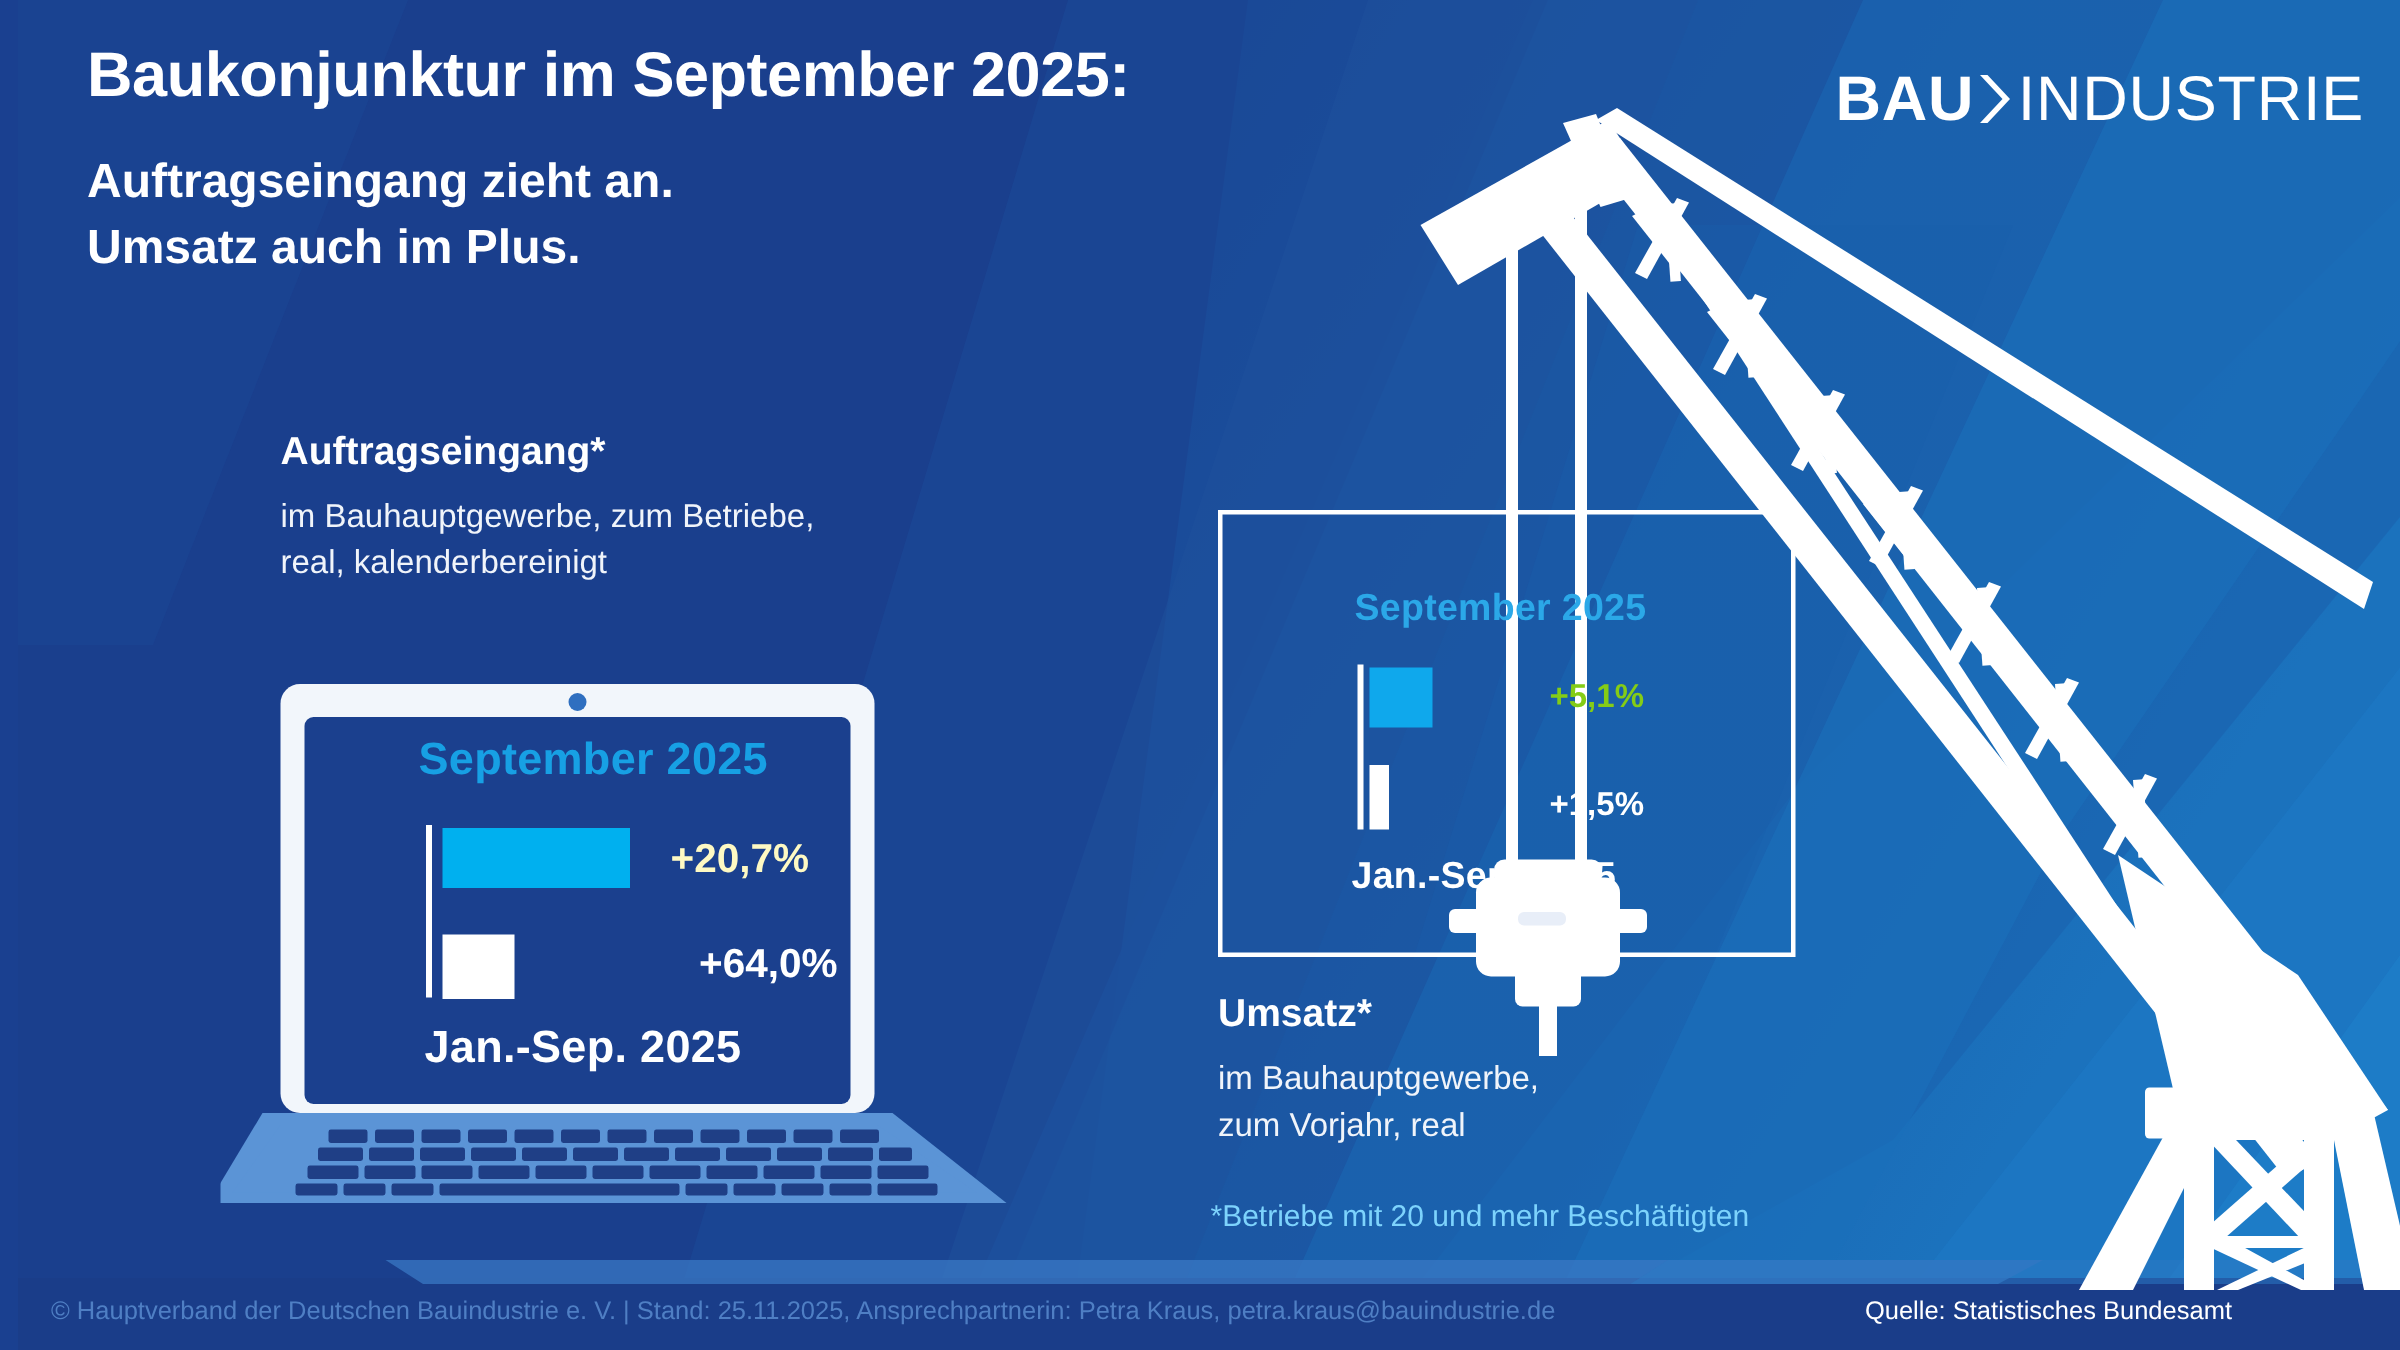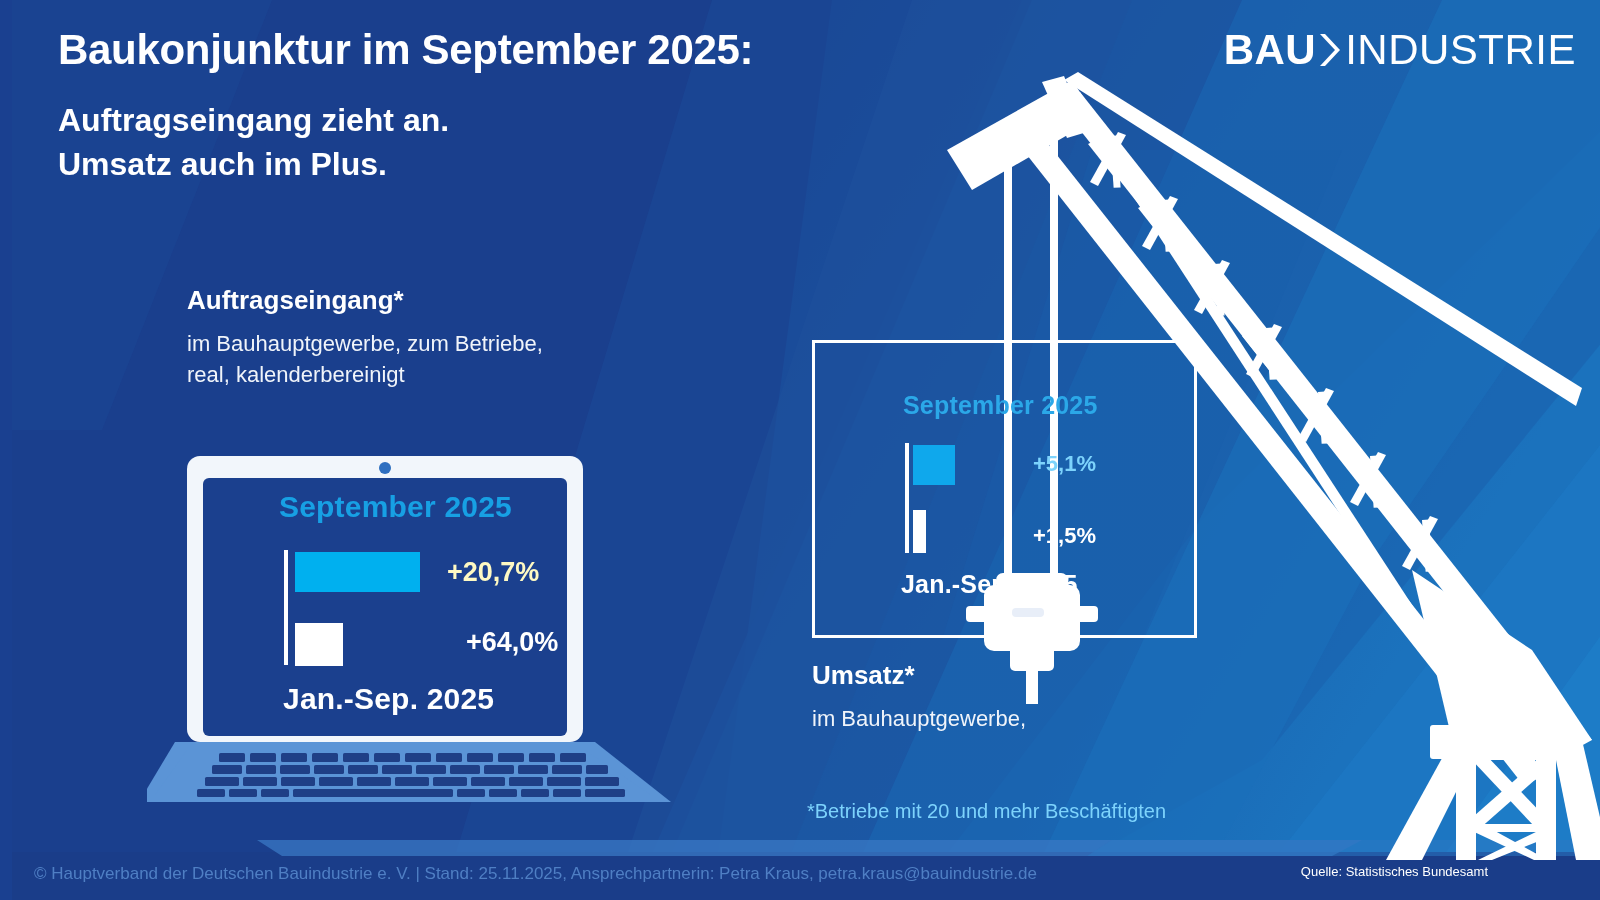--- a/index.html
+++ b/index.html
@@ -20,21 +20,21 @@
     position:absolute; left:46px; top:26px;
     font-size:42px; font-weight:700; color:#ffffff;
     letter-spacing:-0.3px; white-space:nowrap;
   }
   .sub {
     position:absolute; left:46px; top:98px;
     font-size:32px; font-weight:600; color:#ffffff;
     line-height:1.38; white-space:nowrap;
   }
   .logo {
-    position:absolute; right:36px; top:26px;
+    position:absolute; right:36px; top:42px;
     font-size:42px; color:#ffffff; letter-spacing:0.5px;
     display:flex; align-items:center; white-space:nowrap;
   }
   .logo .bau { font-weight:700; }
   .logo .chev { display:inline-block; margin:0 2px 0 1px; line-height:0; }
   .logo .ind { font-weight:300; }
 
   
   .blk { position:absolute; }
   .blk-h {
@@ -81,21 +81,21 @@
   #lchart .cp { position:absolute; left:66px; top:192px; }
 
   
   #rbox {
     position:absolute; left:800px; top:340px; width:385px; height:298px;
     border:3px solid #ffffff;
   }
   .chart-month-s { font-size:25px; font-weight:700; color:#2ba8e8; white-space:nowrap; letter-spacing:0.2px; }
   .chart-period-s { font-size:25px; font-weight:700; color:#ffffff; white-space:nowrap; letter-spacing:0.2px; }
   .chart-val-s { font-size:22px; font-weight:700; white-space:nowrap; }
-  .chart-val-s.cy { color:#7dd3fc; }
+  .chart-val-s.cy { color:#84cc16; }
   .chart-val-s.wh { color:#ffffff; }
   #rbox .cm { position:absolute; left:88px; top:48px; }
   #rbox .axis { position:absolute; left:90px; top:100px; width:4px; height:110px; background:#ffffff; }
   #rbox .bar1 { position:absolute; left:98px; top:102px; width:42px; height:40px; background:#0fa8ec; }
   #rbox .bar2 { position:absolute; left:98px; top:167px; width:13px; height:43px; background:#ffffff; }
   #rbox .v1 { position:absolute; left:218px; top:108px; }
   #rbox .v2 { position:absolute; left:218px; top:180px; }
   #rbox .cp { position:absolute; left:86px; top:227px; }
 
   
@@ -103,21 +103,21 @@
   #crane svg { display:block; }
 
   
   #footer { position:absolute; left:0; bottom:0; width:1498px; height:48px; }
   #footer .fl {
     position:absolute; left:22px; top:12px;
     font-size:17px; color:#4f7fc4; white-space:nowrap;
   }
   #footer .fr {
     position:absolute; right:22px; top:12px;
-    font-size:13px; color:#ffffff; white-space:nowrap;
+    font-size:17px; color:#ffffff; white-space:nowrap;
   }
 </style>
 </head>
 <body>
 
 <div id="stage">
 
   <div id="bg">
     <svg viewBox="0 0 1600 900" xmlns="http://www.w3.org/2000/svg">
       <defs>
@@ -337,20 +337,21 @@
     <div class="bar1"></div>
     <div class="bar2"></div>
     <div class="chart-val-s cy v1">+5,1%</div>
     <div class="chart-val-s wh v2">+1,5%</div>
     <div class="chart-period-s cp">Jan.-Sep. 2025</div>
   </div>
 
   <div class="blk" id="right-text">
     <div class="blk-h">Umsatz*</div>
     <div class="blk-p">im Bauhauptgewerbe,</div>
+    <div class="blk-p">zum Vorjahr, real</div>
   </div>
 
   <div id="footnote">*Betriebe mit 20 und mehr Beschäftigten</div>
 
   <div id="footer">
     <div class="fl">© Hauptverband der Deutschen Bauindustrie e. V. | Stand: 25.11.2025, Ansprechpartnerin: Petra Kraus, petra.kraus@bauindustrie.de</div>
     <div class="fr">Quelle: Statistisches Bundesamt</div>
   </div>
 
 </div>

